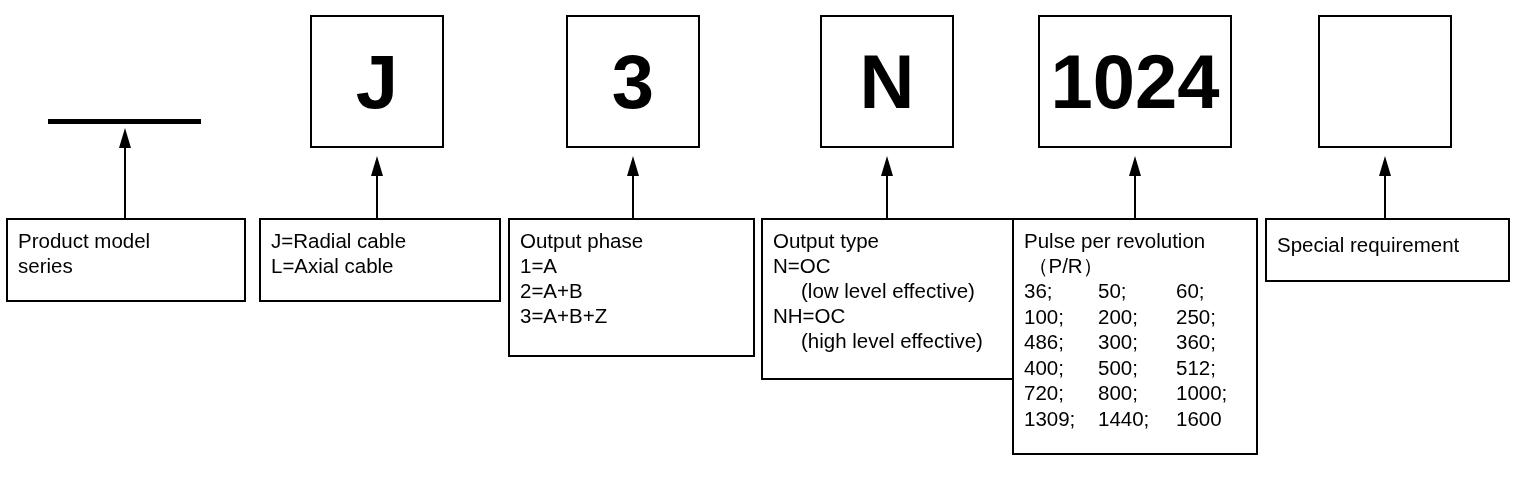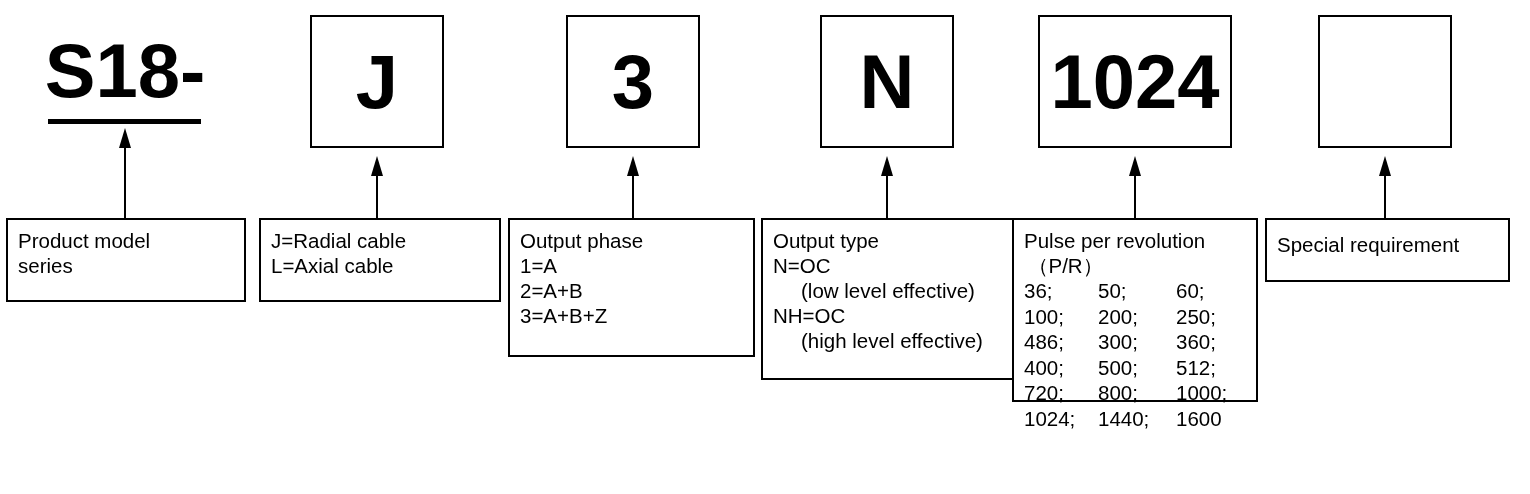--- a/index.html
+++ b/index.html
@@ -72,23 +72,20 @@
     border-left:6px solid transparent;
     border-right:6px solid transparent;
     border-bottom:20px solid #000;
   }
 </style>
 </head>
 <body>
 
 <div class="canvas">
 
-  <div class="code-plain" style="left:40px;top:22px;width:170px;height:98px;">
-    <span class="glyph">S18-</span>
-  </div>
   <div class="underline" style="left:48px;top:119px;width:153px;height:5px;"></div>
 
   <div class="code-box" style="left:310px;top:15px;width:134px;height:133px;">
     <span class="glyph">J</span>
   </div>
 
   <div class="code-box" style="left:566px;top:15px;width:134px;height:133px;">
     <span class="glyph">3</span>
   </div>
 
@@ -140,40 +137,40 @@
   </div>
 
   <div class="desc-box" style="left:761px;top:218px;width:298px;height:162px;">
     <div class="desc-line">Output type</div>
     <div class="desc-line">N=OC</div>
     <div class="desc-line indent">(low level effective)</div>
     <div class="desc-line">NH=OC</div>
     <div class="desc-line indent">(high level effective)</div>
   </div>
 
-  <div class="desc-box" style="left:1012px;top:218px;width:246px;height:184px;">
+  <div class="desc-box" style="left:1012px;top:218px;width:246px;height:237px;">
     <div class="desc-line">Pulse per revolution</div>
     <div class="desc-line" style="padding-left:4px;">（P/R）</div>
     <div class="pulse-grid">
       <span>36;</span>
       <span>50;</span>
       <span>60;</span>
       <span>100;</span>
       <span>200;</span>
       <span>250;</span>
       <span>486;</span>
       <span>300;</span>
       <span>360;</span>
       <span>400;</span>
       <span>500;</span>
       <span>512;</span>
       <span>720;</span>
       <span>800;</span>
       <span>1000;</span>
-      <span>1024;</span>
+      <span>1309;</span>
       <span>1440;</span>
       <span>1600</span>
     </div>
   </div>
 
   <div class="desc-box" style="left:1265px;top:218px;width:245px;height:64px;padding-top:12px;">
     <div class="desc-line">Special requirement</div>
   </div>
 
 </div>

